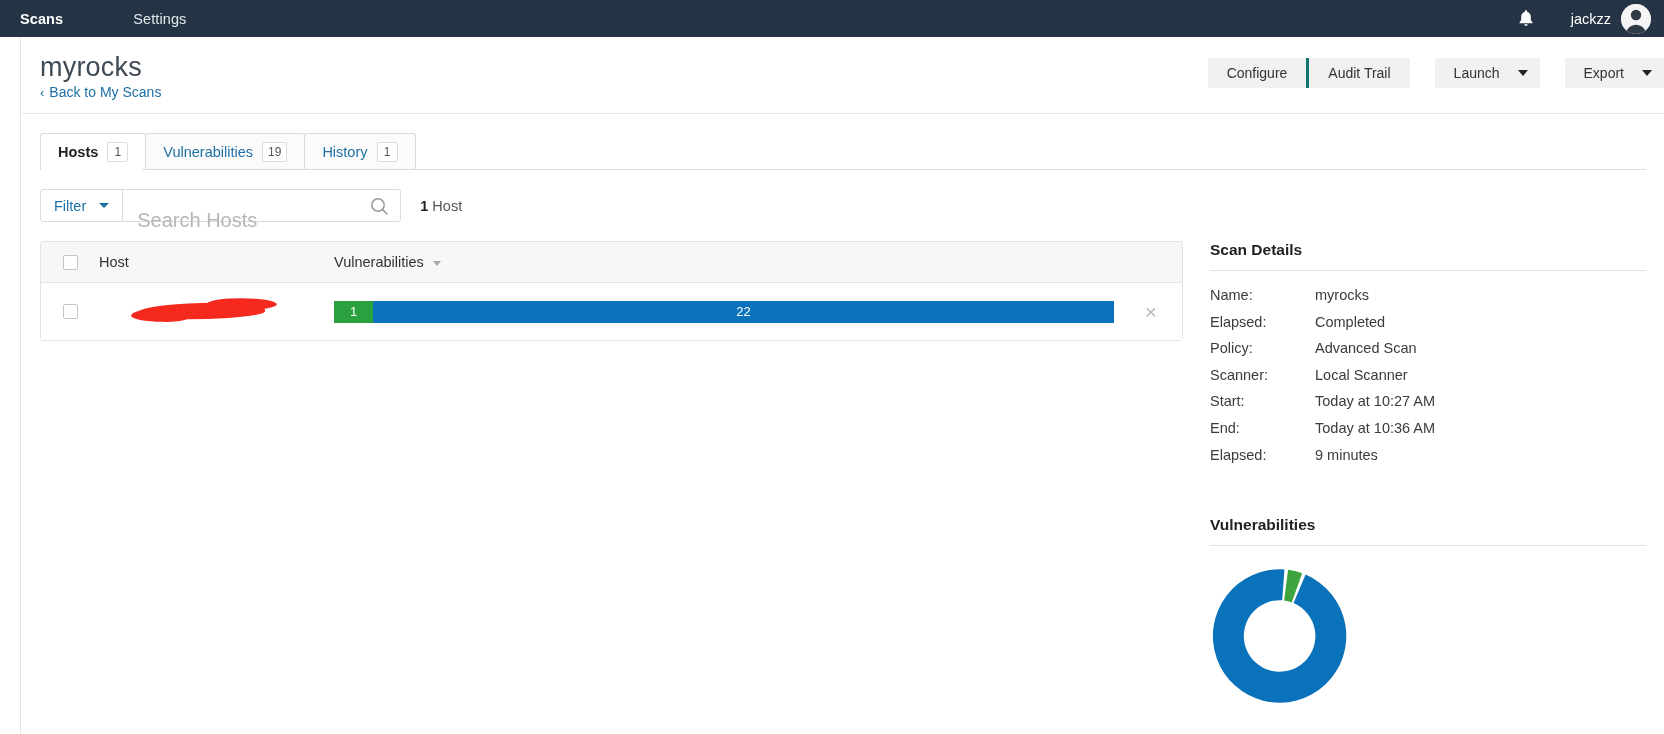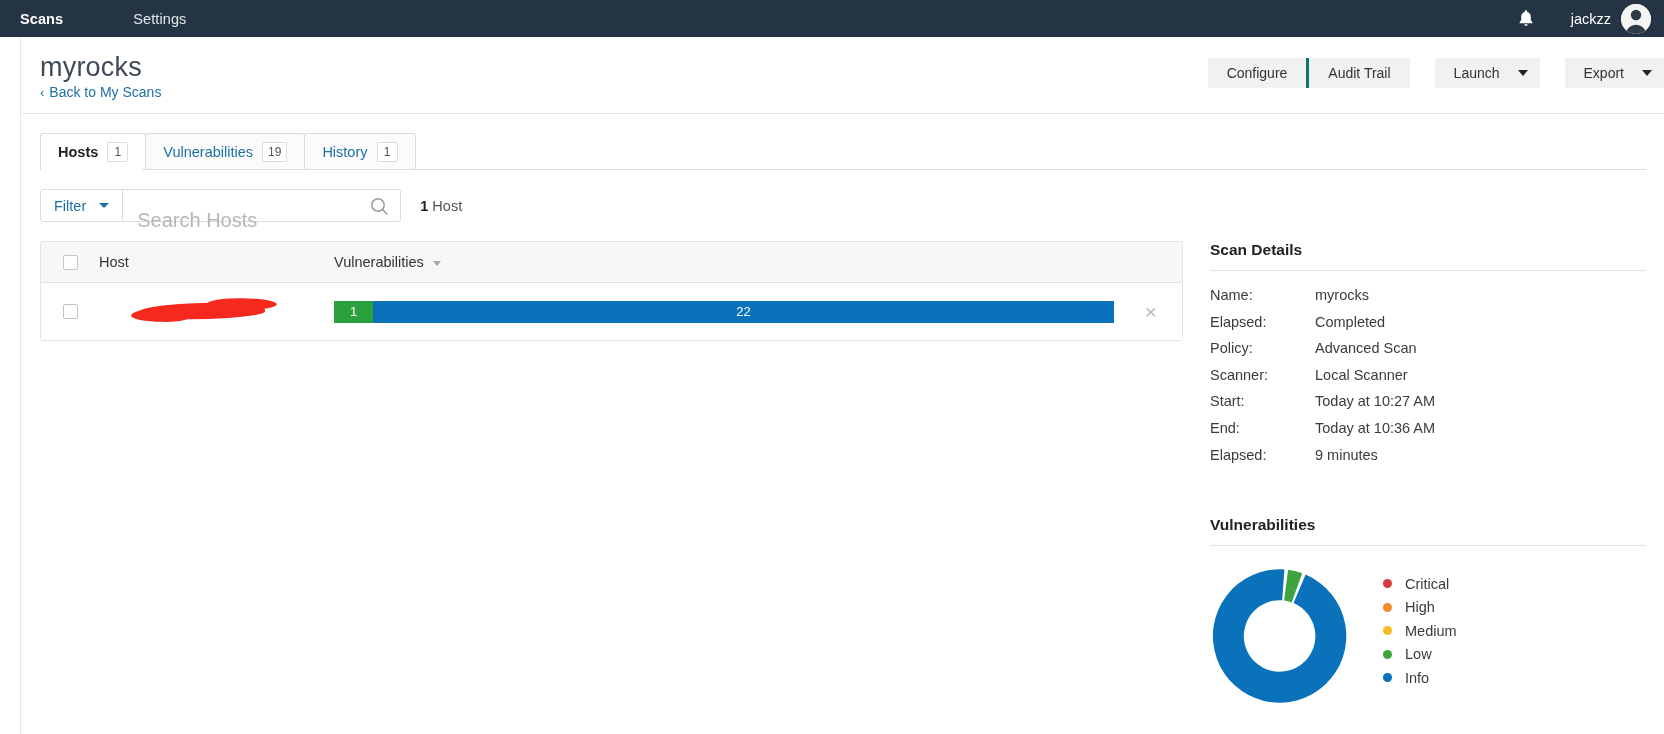--- a/index.html
+++ b/index.html
@@ -540,37 +540,15 @@
   <div class="vuln-section">
     <div class="panel-title">Vulnerabilities</div>
     <div class="panel-rule"></div>
 
     <div class="chart-area">
       <svg class="donut" id="donut-svg" viewBox="0 0 150 150">
           <path d="M 80.77368363991694 5.560081272793326 A 69 69 0 0 1 95.37984847283754 9.08172302512061 L 84.53702019557954 39.18875002796322 A 37 37 0 0 0 76.70472890836126 37.30033343613555 Z" fill="#3da43f"></path>
           <path d="M 98.91320074144609 10.465130630097107 A 69 69 0 1 1 76.99811875316743 5.181261207943976 L 74.68015063575645 37.097198039042425 A 37 37 0 1 0 86.43171633961602 39.930577294399896 Z" fill="#0a72bb"></path>
         </svg>
 
-      <div class="legend">
-        <div class="legend-item">
-          <span class="legend-dot" id="dot-0" style="background: rgb(213, 58, 58);"></span>
-          <span class="legend-label">Critical</span>
-        </div>
-        <div class="legend-item">
-          <span class="legend-dot" id="dot-1" style="background: rgb(238, 139, 44);"></span>
-          <span class="legend-label">High</span>
-        </div>
-        <div class="legend-item">
-          <span class="legend-dot" id="dot-2" style="background: rgb(245, 188, 40);"></span>
-          <span class="legend-label">Medium</span>
-        </div>
-        <div class="legend-item">
-          <span class="legend-dot" id="dot-3" style="background: rgb(61, 164, 63);"></span>
-          <span class="legend-label">Low</span>
-        </div>
-        <div class="legend-item">
-          <span class="legend-dot" id="dot-4" style="background: rgb(10, 114, 187);"></span>
-          <span class="legend-label">Info</span>
-        </div>
-      </div>
     </div>
   </div>
 </div>
 
 </body></html>

